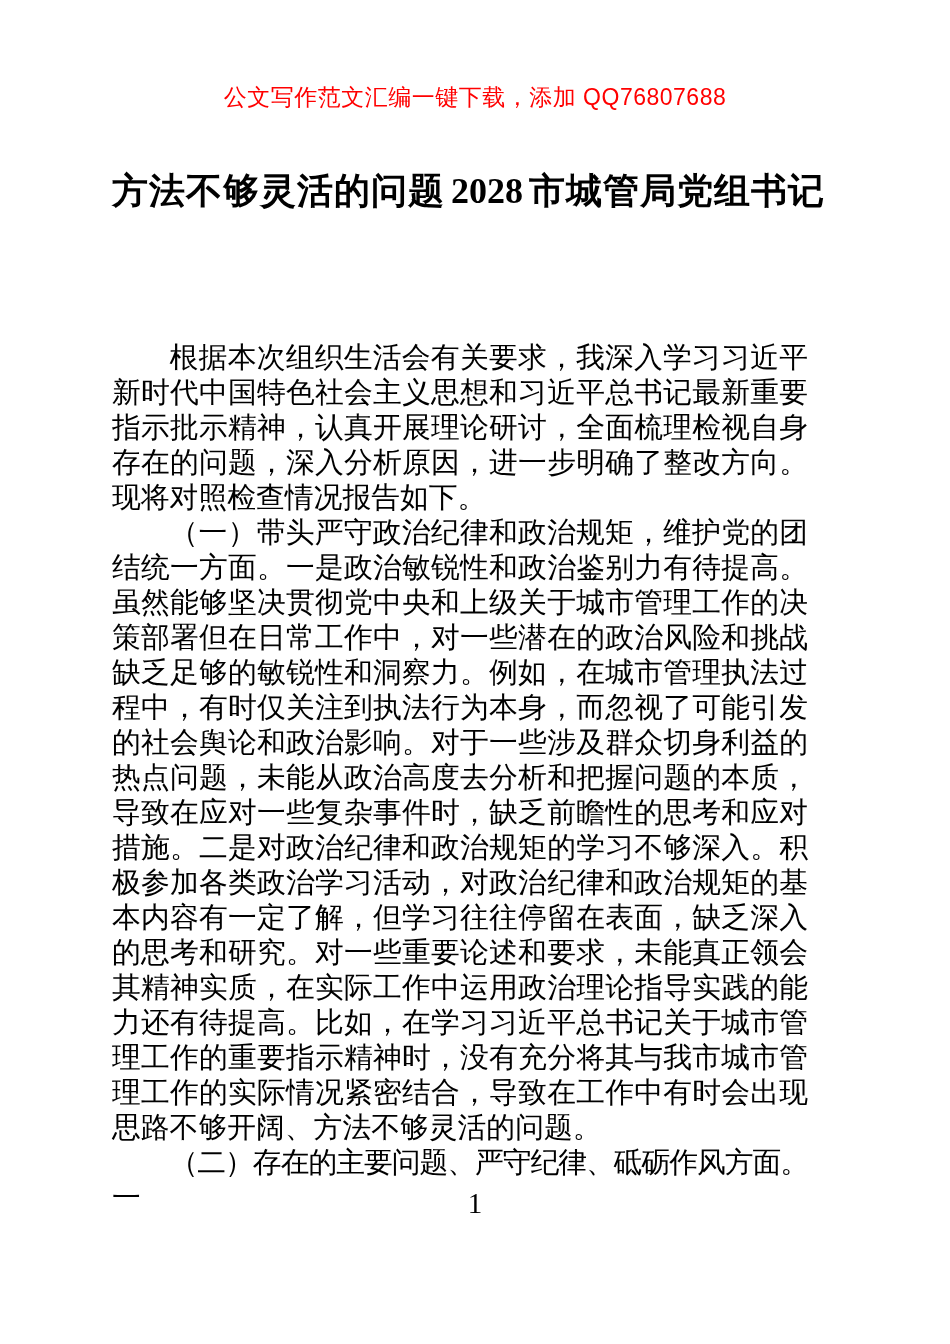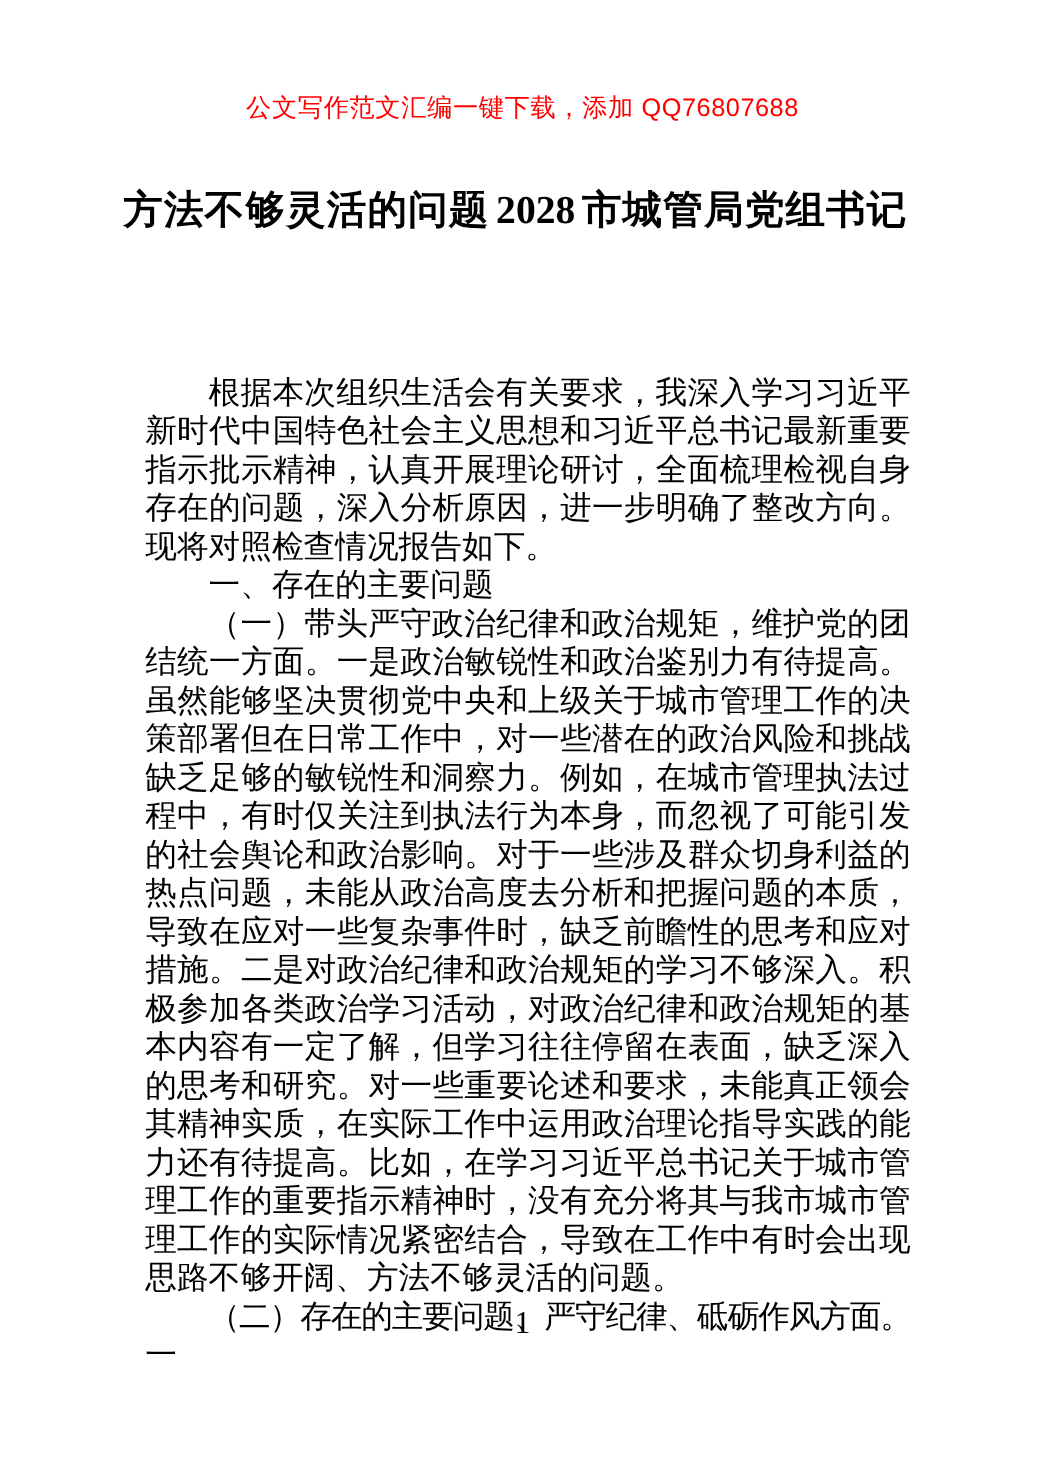--- a/index.html
+++ b/index.html
@@ -44,21 +44,20 @@
   }
   .body-text {
     position: absolute;
     top: 340px;
     left: 112px;
     width: 696px;
     font-size: 28.8px;
     line-height: 35px;
     text-align: justify;
     color: #000000;
-    margin-left: 20px;
   }
   .body-text p {
     margin: 0;
     padding: 0;
     text-indent: 2em;
   }
   .body-text p.tight { letter-spacing: -1.1px; }
   .page-number {
     position: absolute;
     top: 1186px;
@@ -77,20 +76,19 @@
 <div class="page">
 
   <div class="promo">公文写作范文汇编一键下载，添加 QQ76807688</div>
 
   <div class="doc-title">
     <span class="title-line"><span>方法不够灵活的问题</span><span class="year">2028</span><span>市城管局党组书记</span></span>
   </div>
 
   <div class="body-text">
     <p>根据本次组织生活会有关要求，我深入学习习近平新时代中国特色社会主义思想和习近平总书记最新重要指示批示精神，认真开展理论研讨，全面梳理检视自身存在的问题，深入分析原因，进一步明确了整改方向。现将对照检查情况报告如下。</p>
-    <p>一、存在的主要问题</p>
     <p>（一）带头严守政治纪律和政治规矩，维护党的团结统一方面。一是政治敏锐性和政治鉴别力有待提高。虽然能够坚决贯彻党中央和上级关于城市管理工作的决策部署但在日常工作中，对一些潜在的政治风险和挑战缺乏足够的敏锐性和洞察力。例如，在城市管理执法过程中，有时仅关注到执法行为本身，而忽视了可能引发的社会舆论和政治影响。对于一些涉及群众切身利益的热点问题，未能从政治高度去分析和把握问题的本质，导致在应对一些复杂事件时，缺乏前瞻性的思考和应对措施。二是对政治纪律和政治规矩的学习不够深入。积极参加各类政治学习活动，对政治纪律和政治规矩的基本内容有一定了解，但学习往往停留在表面，缺乏深入的思考和研究。对一些重要论述和要求，未能真正领会其精神实质，在实际工作中运用政治理论指导实践的能力还有待提高。比如，在学习习近平总书记关于城市管理工作的重要指示精神时，没有充分将其与我市城市管理工作的实际情况紧密结合，导致在工作中有时会出现思路不够开阔、方法不够灵活的问题。</p>
     <p class="tight">（二）存在的主要问题、严守纪律、砥砺作风方面。一</p>
   </div>
 
   <div class="page-number">1</div>
 
 </div>
 
 </body></html>

